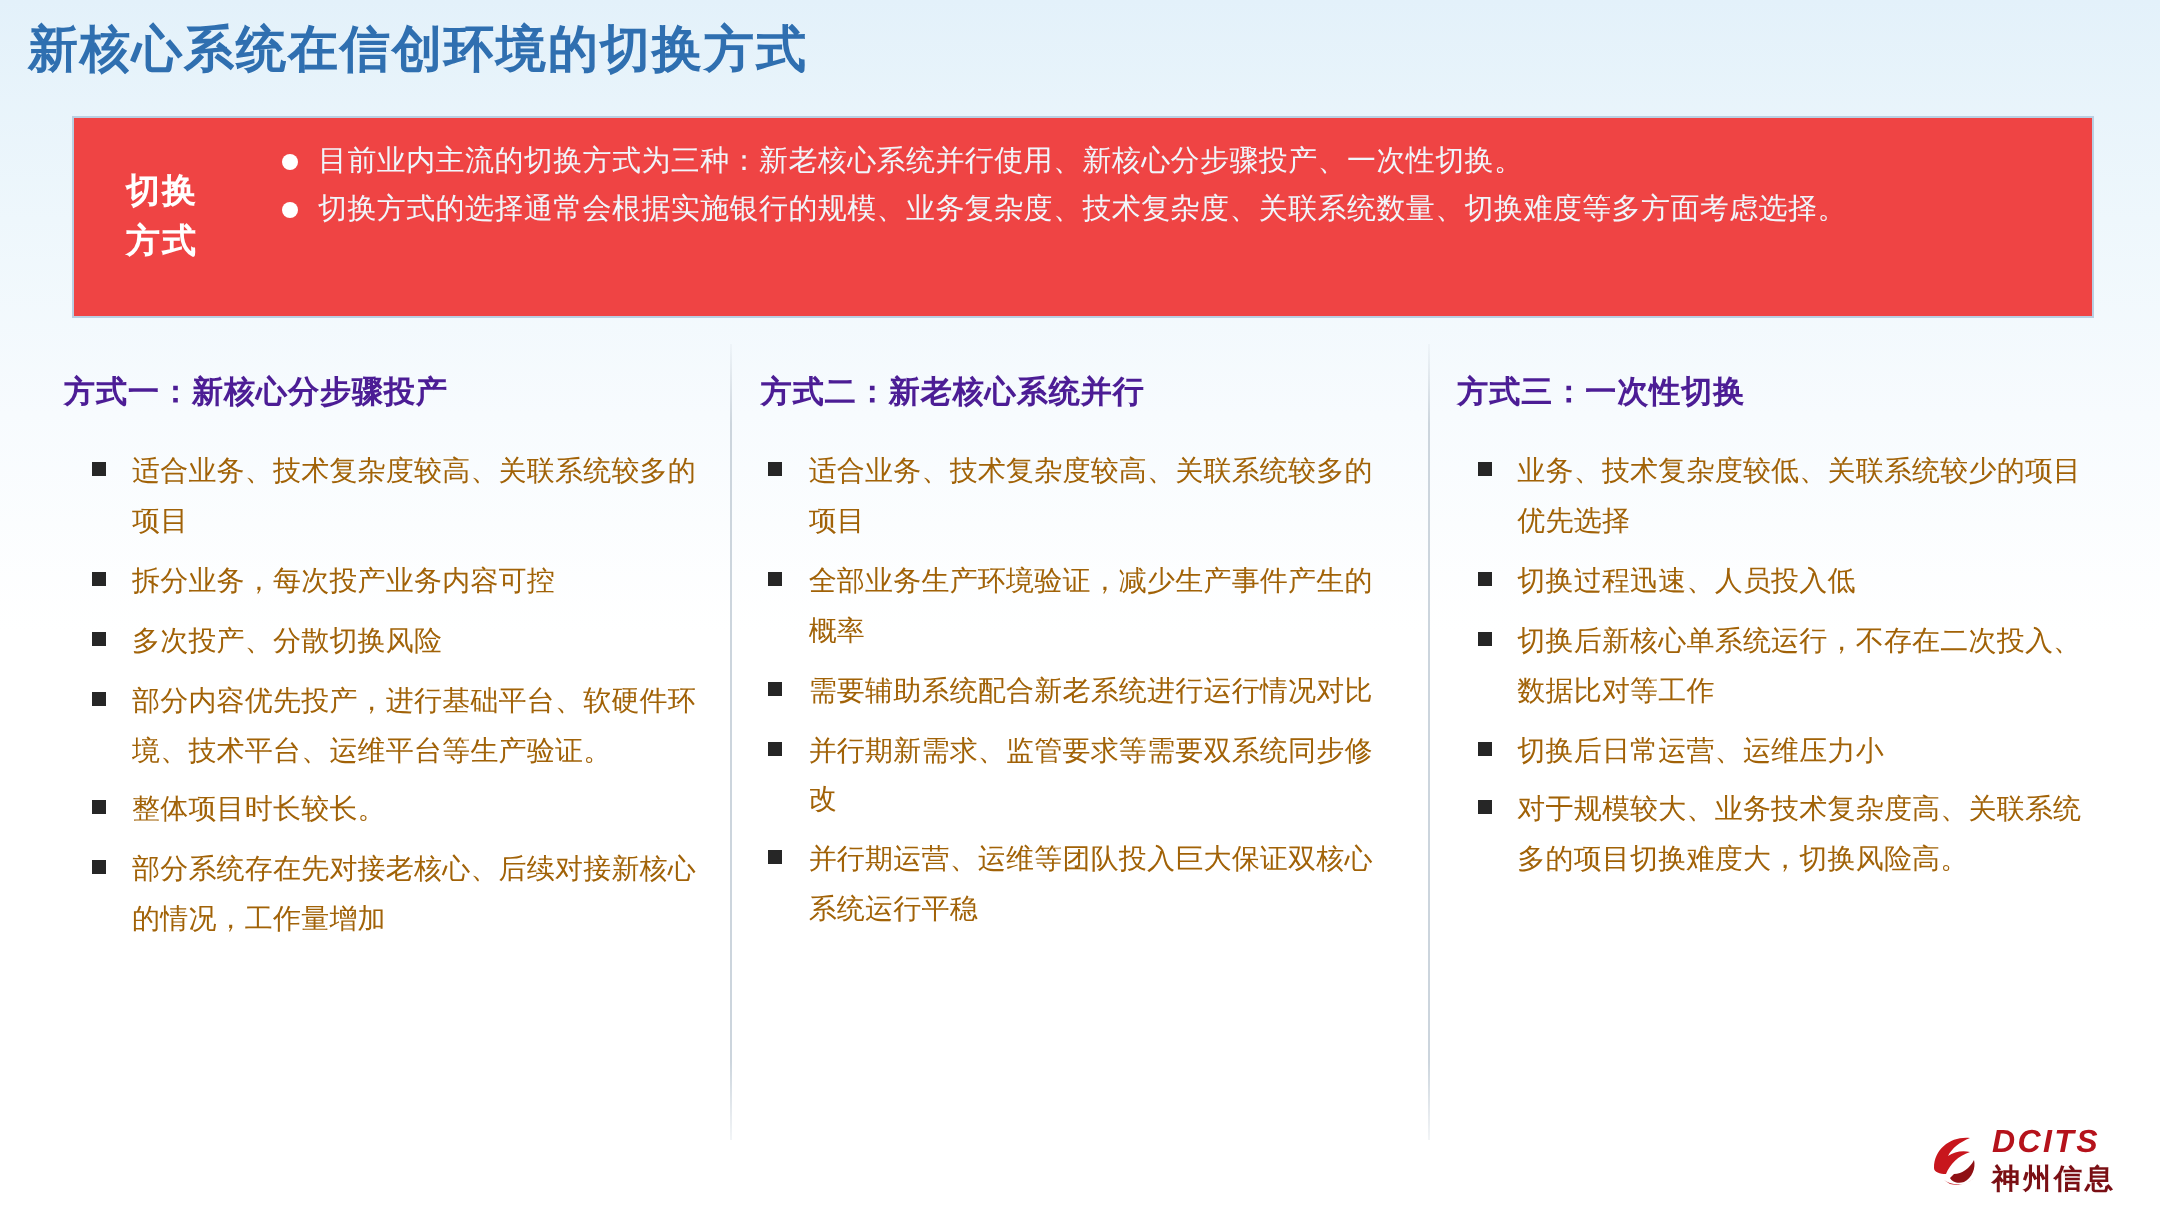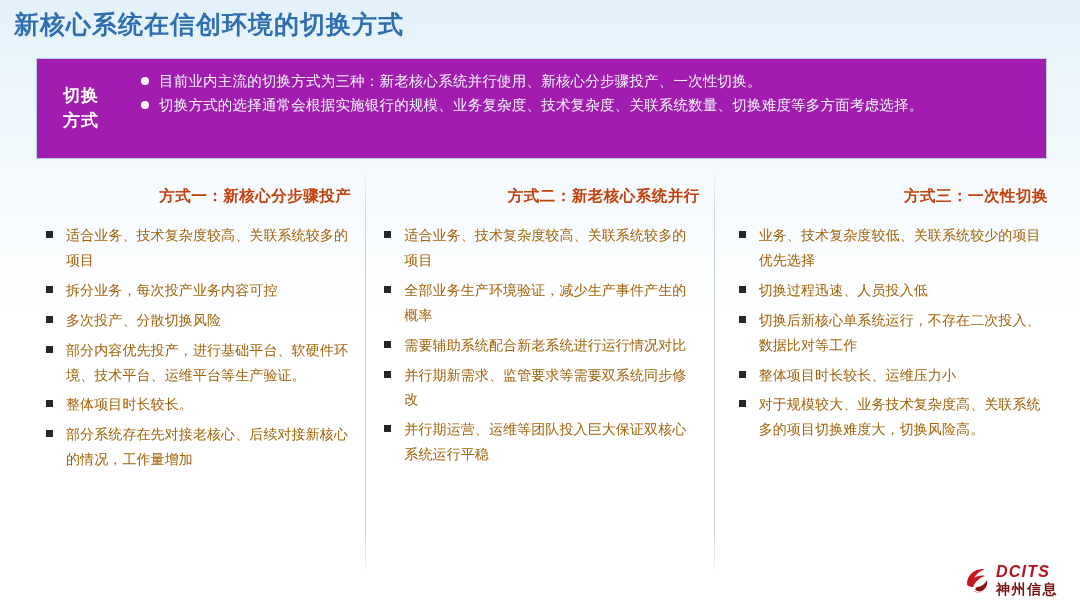--- a/index.html
+++ b/index.html
@@ -20,21 +20,21 @@
     color:#2f6fb0;
     letter-spacing:1px;
     white-space:nowrap;
   }
 
   
   .summary-panel {
     position:absolute;
     left:36px; top:58px;
     width:1011px; height:101px;
-    background:#a21caf;
+    background:#ef4444;
     border:1px solid #b9cfe2;
     display:flex;
     align-items:stretch;
   }
   .summary-label {
     width:88px;
     flex:0 0 88px;
     display:flex;
     flex-direction:column;
     align-items:center;
@@ -78,24 +78,24 @@
     flex:1 1 0;
     position:relative;
     padding:0 14px;
   }
   .col-divider {
     width:1px;
     flex:0 0 1px;
     background:linear-gradient(180deg,rgba(205,214,222,0.15) 0%,#ccd5dd 10%,#ccd5dd 90%,rgba(205,214,222,0.25) 100%);
   }
   .col-title {
-    text-align:right;
+    text-align:left;
     font-size:15.5px;
     font-weight:bold;
-    color:#c2410c;
+    color:#4c1d95;
     letter-spacing:0.5px;
     margin-top:14px;
     margin-bottom:16px;
     white-space:nowrap;
   }
   .col-list li {
     list-style:none;
     position:relative;
     padding-left:22px;
     font-size:14px;
@@ -183,21 +183,21 @@
   </div>
 
   <div class="col-divider"></div>
 
   <div class="col col-3">
     <div class="col-title">方式三：一次性切换</div>
     <ul class="col-list">
       <li><span class="sq"></span><span>业务、技术复杂度较低、关联系统较少的项目优先选择</span></li>
       <li><span class="sq"></span><span>切换过程迅速、人员投入低</span></li>
       <li><span class="sq"></span><span>切换后新核心单系统运行，不存在二次投入、数据比对等工作</span></li>
-      <li><span class="sq"></span><span>整体项目时长较长、运维压力小</span></li>
+      <li><span class="sq"></span><span>切换后日常运营、运维压力小</span></li>
       <li><span class="sq"></span><span>对于规模较大、业务技术复杂度高、关联系统多的项目切换难度大，切换风险高。</span></li>
     </ul>
   </div>
 
 </div>
 
 <div class="logo">
   <svg class="logo-mark" viewBox="0 0 64 64">
     <path d="M10 40 C10 20 28 8 46 10 C36 14 28 20 24 28 C30 24 38 22 46 24 C34 28 26 36 22 46 C16 46 10 44 10 40 Z" fill="#c8161d"></path>
     <path d="M30 46 C38 46 46 40 50 32 C52 40 48 50 40 54 C34 56 28 54 26 50 Z" fill="#8f1014"></path>

